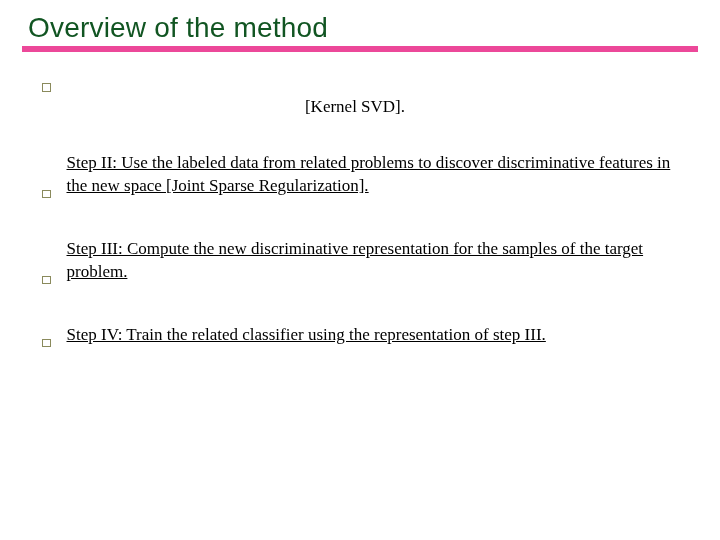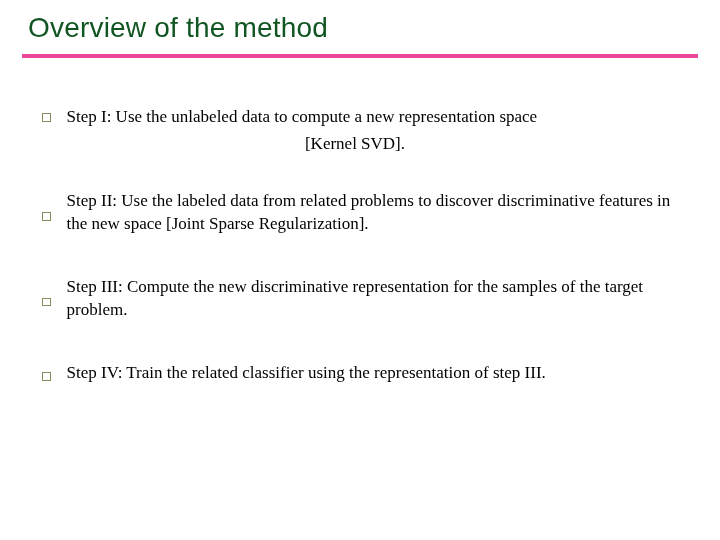--- a/index.html
+++ b/index.html
@@ -11,40 +11,41 @@
     position: relative;
     overflow: hidden;
   }
   .slide {
     width: 720px;
     height: 540px;
     padding: 12px 22px 22px 22px;
     position: relative;
   }
   .title-wrap {
-    border-bottom: 4px solid #ec4899;
-    padding-bottom: 10px;
-    margin-bottom: 48px;
+    border-bottom: 6px solid #ec4899;
+    padding-bottom: 2px;
+    margin-bottom: 24px;
     padding-left: 6px;
   }
   .title {
     font-family: Arial, Helvetica, sans-serif;
     font-size: 28px;
     color: #115522;
     font-weight: 400;
     letter-spacing: 0.2px;
   }
   .content {
     padding-left: 20px;
     padding-right: 10px;
   }
   .item {
     display: flex;
-    align-items: center;
+    align-items: flex-end;
     margin-bottom: 34px;
+    text-decoration: underline;
   }
   .bullet {
     width: 8.5px;
     height: 8.5px;
     border: 1.2px solid #8a8a5c;
     background: #ffffff;
     margin-top: 7px;
     margin-right: 16px;
     flex-shrink: 0;
   }
@@ -82,21 +83,20 @@
 
   <div class="title-wrap">
     <h1 class="title">Overview of the method</h1>
   </div>
 
   <div class="content">
 
     <div class="first-block">
       <div class="first-line">
         <span class="bullet"></span>
-        <span class="text">Step I: Use the unlabeled data to compute a new representation space</span>
       </div>
       <div class="continuation">[Kernel SVD].</div>
     </div>
 
     <div class="rest-items">
       <div class="item">
         <span class="bullet"></span>
         <span class="text">Step II: Use the labeled data from related problems to discover discriminative features in the new space [Joint Sparse Regularization].</span>
       </div>
 

